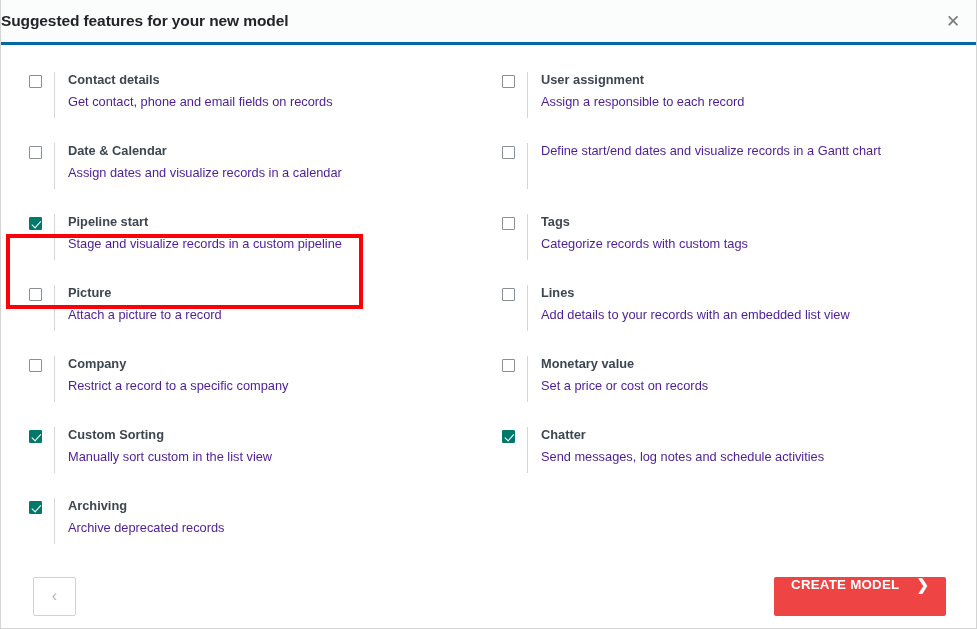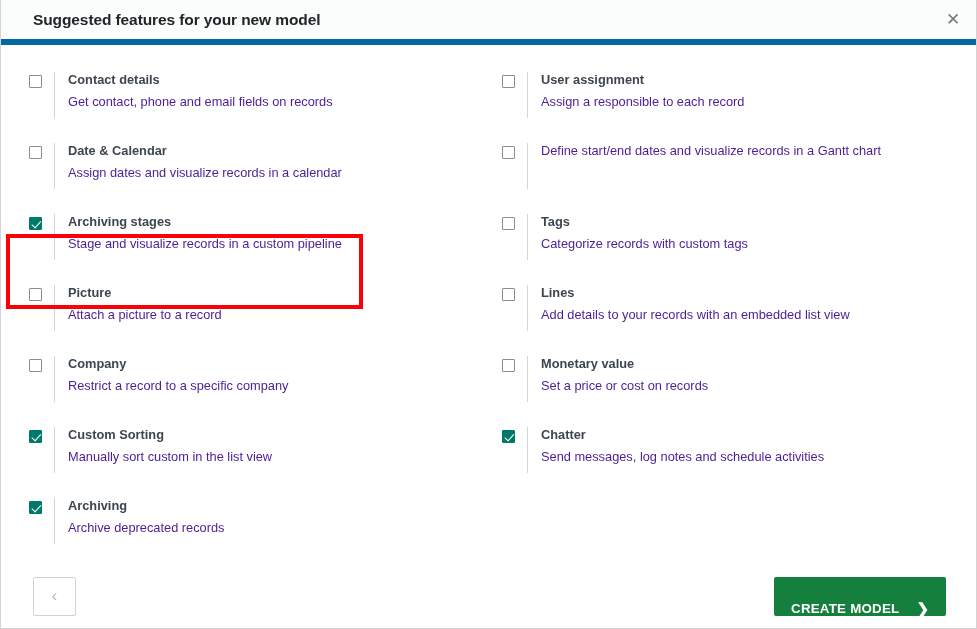--- a/index.html
+++ b/index.html
@@ -23,24 +23,24 @@
     display: flex;
     flex-direction: column;
   }
 
   
   .dlg-header {
     position: relative;
     height: 45px;
     flex: 0 0 45px;
     background: #fbfcfc;
-    border-bottom: 6px solid #0369a1;
+    border-bottom: 3px solid #0369a1;
     display: flex;
     align-items: center;
-    padding: 0 32px;
+    padding: 0 0;
   }
   .dlg-title {
     font-size: 15.5px;
     font-weight: bold;
     color: #212529;
     letter-spacing: -0.1px;
   }
   .dlg-close {
     position: absolute;
     right: 10px;
@@ -163,28 +163,28 @@
     align-items: center;
     justify-content: center;
     cursor: pointer;
     color: #b6b3a8;
     font-size: 16px;
     line-height: 1;
     font-family: "Liberation Sans", sans-serif;
   }
 
   .btn-create {
-    background: #15803d;
+    background: #ef4444;
     color: #ffffff;
     border: none;
     border-radius: 2px;
     height: 39px;
     padding: 0 17px;
     display: flex;
-    align-items: flex-end;
+    align-items: flex-start;
     gap: 17px;
     cursor: pointer;
     font-family: "Liberation Sans", sans-serif;
   }
   .btn-create .lbl {
     font-size: 13.3px;
     font-weight: bold;
     letter-spacing: 0.25px;
   }
   .btn-create .chev {
@@ -228,21 +228,21 @@
         </div>
         <div class="feature-item">
           <span class="cb"></span>
           <div class="feature-text">
             <div class="feat-desc">Define start/end dates and visualize records in a Gantt chart</div>
           </div>
         </div>
         <div class="feature-item">
           <span class="cb checked"></span>
           <div class="feature-text">
-            <div class="feat-name">Archiving stages</div>
+            <div class="feat-name">Pipeline start</div>
             <div class="feat-desc">Stage and visualize records in a custom pipeline</div>
           </div>
         </div>
         <div class="feature-item">
           <span class="cb"></span>
           <div class="feature-text">
             <div class="feat-name">Tags</div>
             <div class="feat-desc">Categorize records with custom tags</div>
           </div>
         </div>

